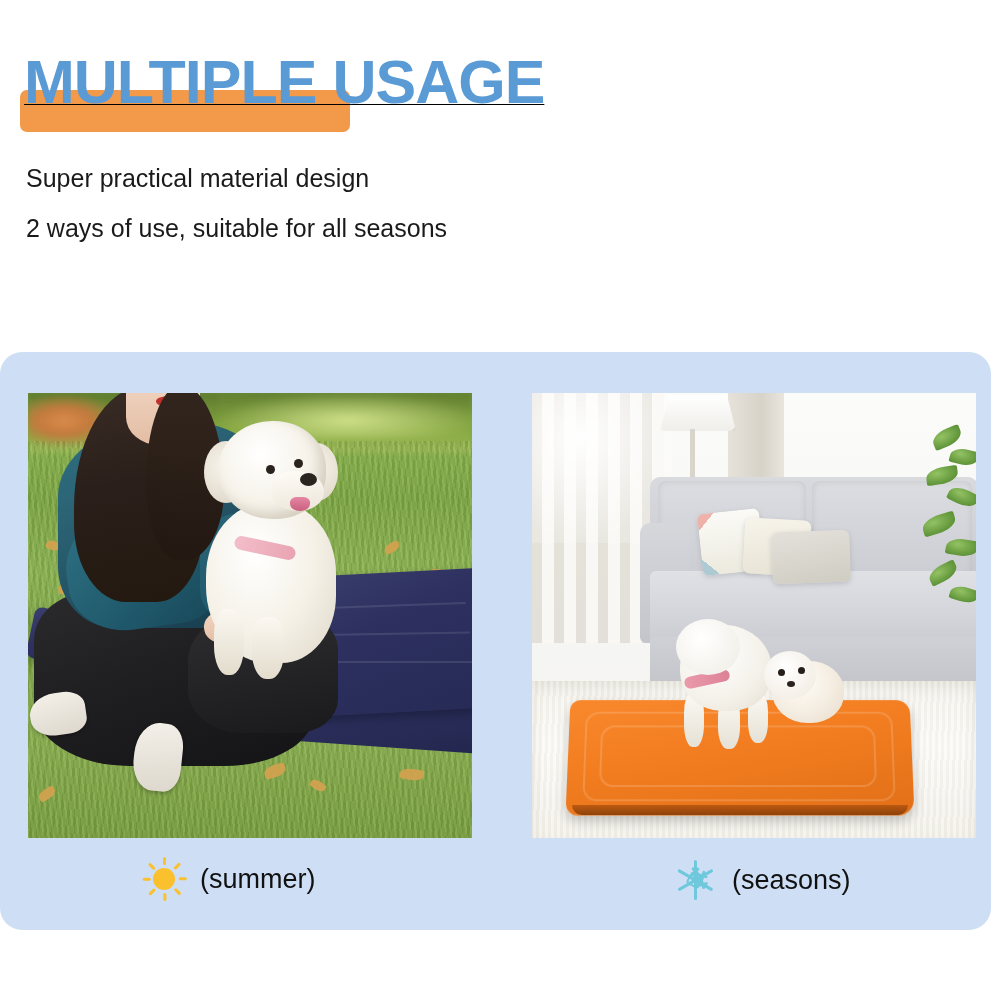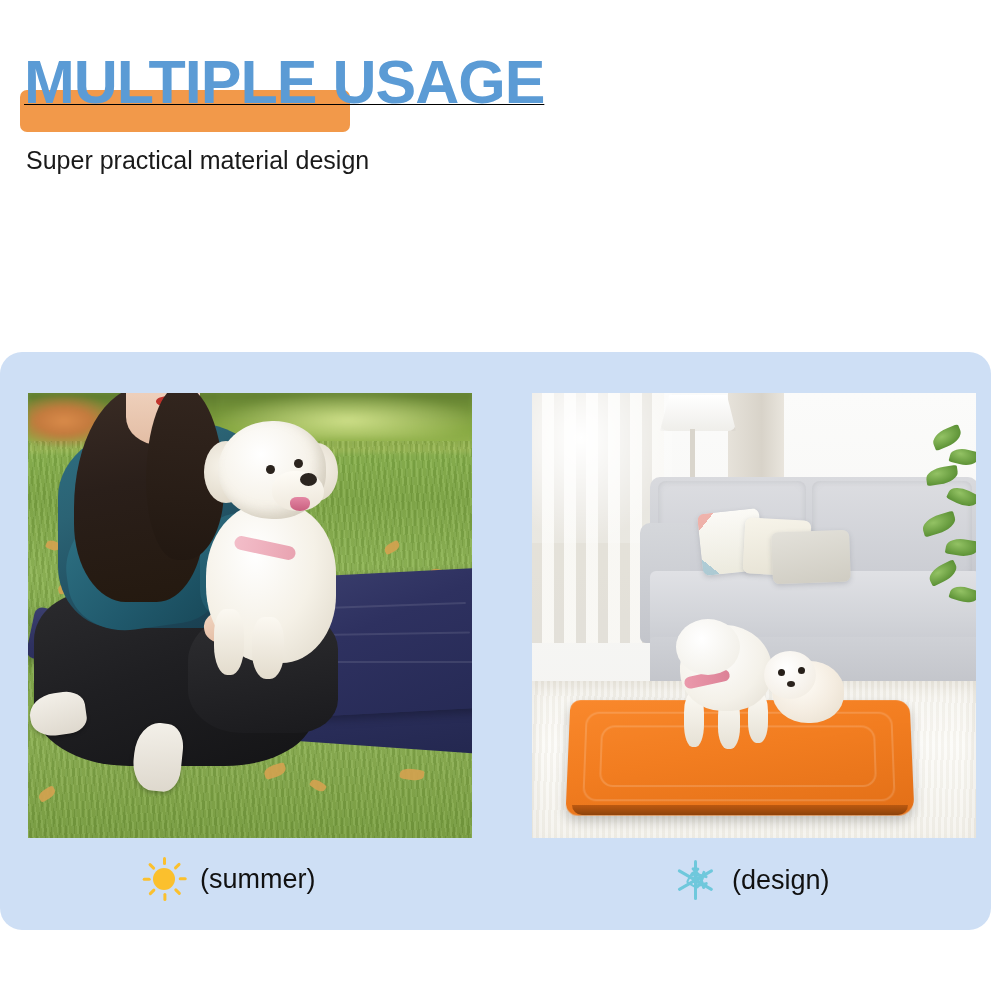--- a/index.html
+++ b/index.html
@@ -27,21 +27,21 @@
   .title-text {
     position:relative;
     z-index:1;
     font-size:61px;
     font-weight:bold;
     color:#5B9BD5;
     letter-spacing:-1px;
     white-space:nowrap;
   }
 
-  .subtitle { position:absolute; left:26px; top:148px; }
+  .subtitle { position:absolute; left:26px; top:166px; }
   .subtitle-line {
     font-size:25px;
     color:#1a1a1a;
     line-height:1;
     margin-bottom:25px;
     white-space:nowrap;
   }
 
   
   .panel {
@@ -431,20 +431,21 @@
 
 <div class="heading-wrap">
   <div class="title-line">
     <span class="title-highlight"></span>
     <span class="title-text">MULTIPLE USAGE</span>
   </div>
 </div>
 
 <div class="subtitle">
   <div class="subtitle-line">Super practical material design</div>
+  <div class="subtitle-line">2 ways of use, suitable for all seasons</div>
 </div>
 
 <div class="panel"></div>
 
 <div class="photo photo-left">
   <div class="ph-layer grass-bg"></div>
   <div class="ph-layer hedge"></div>
   <div class="ph-layer hedge-light"></div>
   <div class="ph-layer autumn-bush"></div>
   <div class="ph-layer grass-tex"></div>
@@ -582,14 +583,14 @@
     <span class="snow-arm" style="transform:rotate(60deg);">
         <i class="mid-l"></i>
         <i class="mid-r"></i>
       </span>
     <span class="snow-arm" style="transform:rotate(120deg);">
         <i class="mid-l"></i>
         <i class="mid-r"></i>
       </span>
     <span class="snow-hex"></span>
   </div>
-  <span class="cap-text">(design)</span>
+  <span class="cap-text">(seasons)</span>
 </div>
 
 </body></html>

